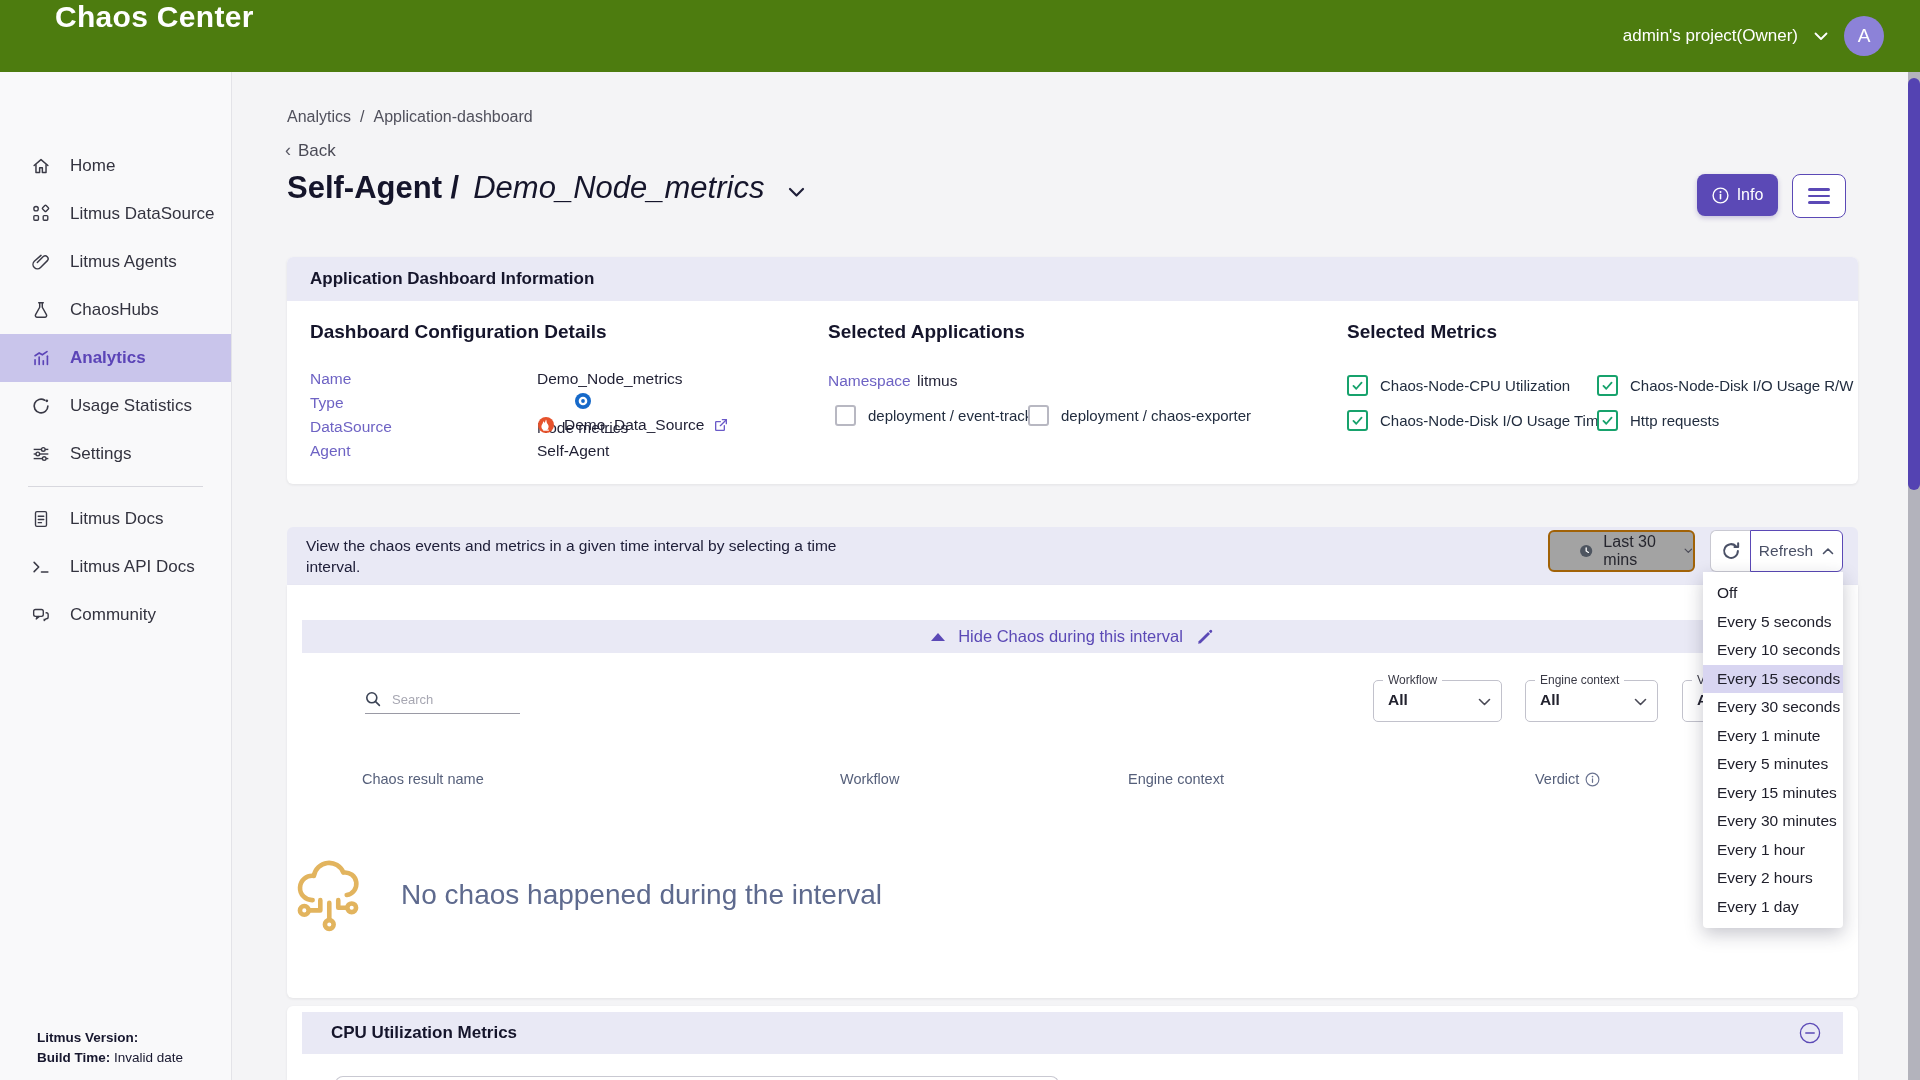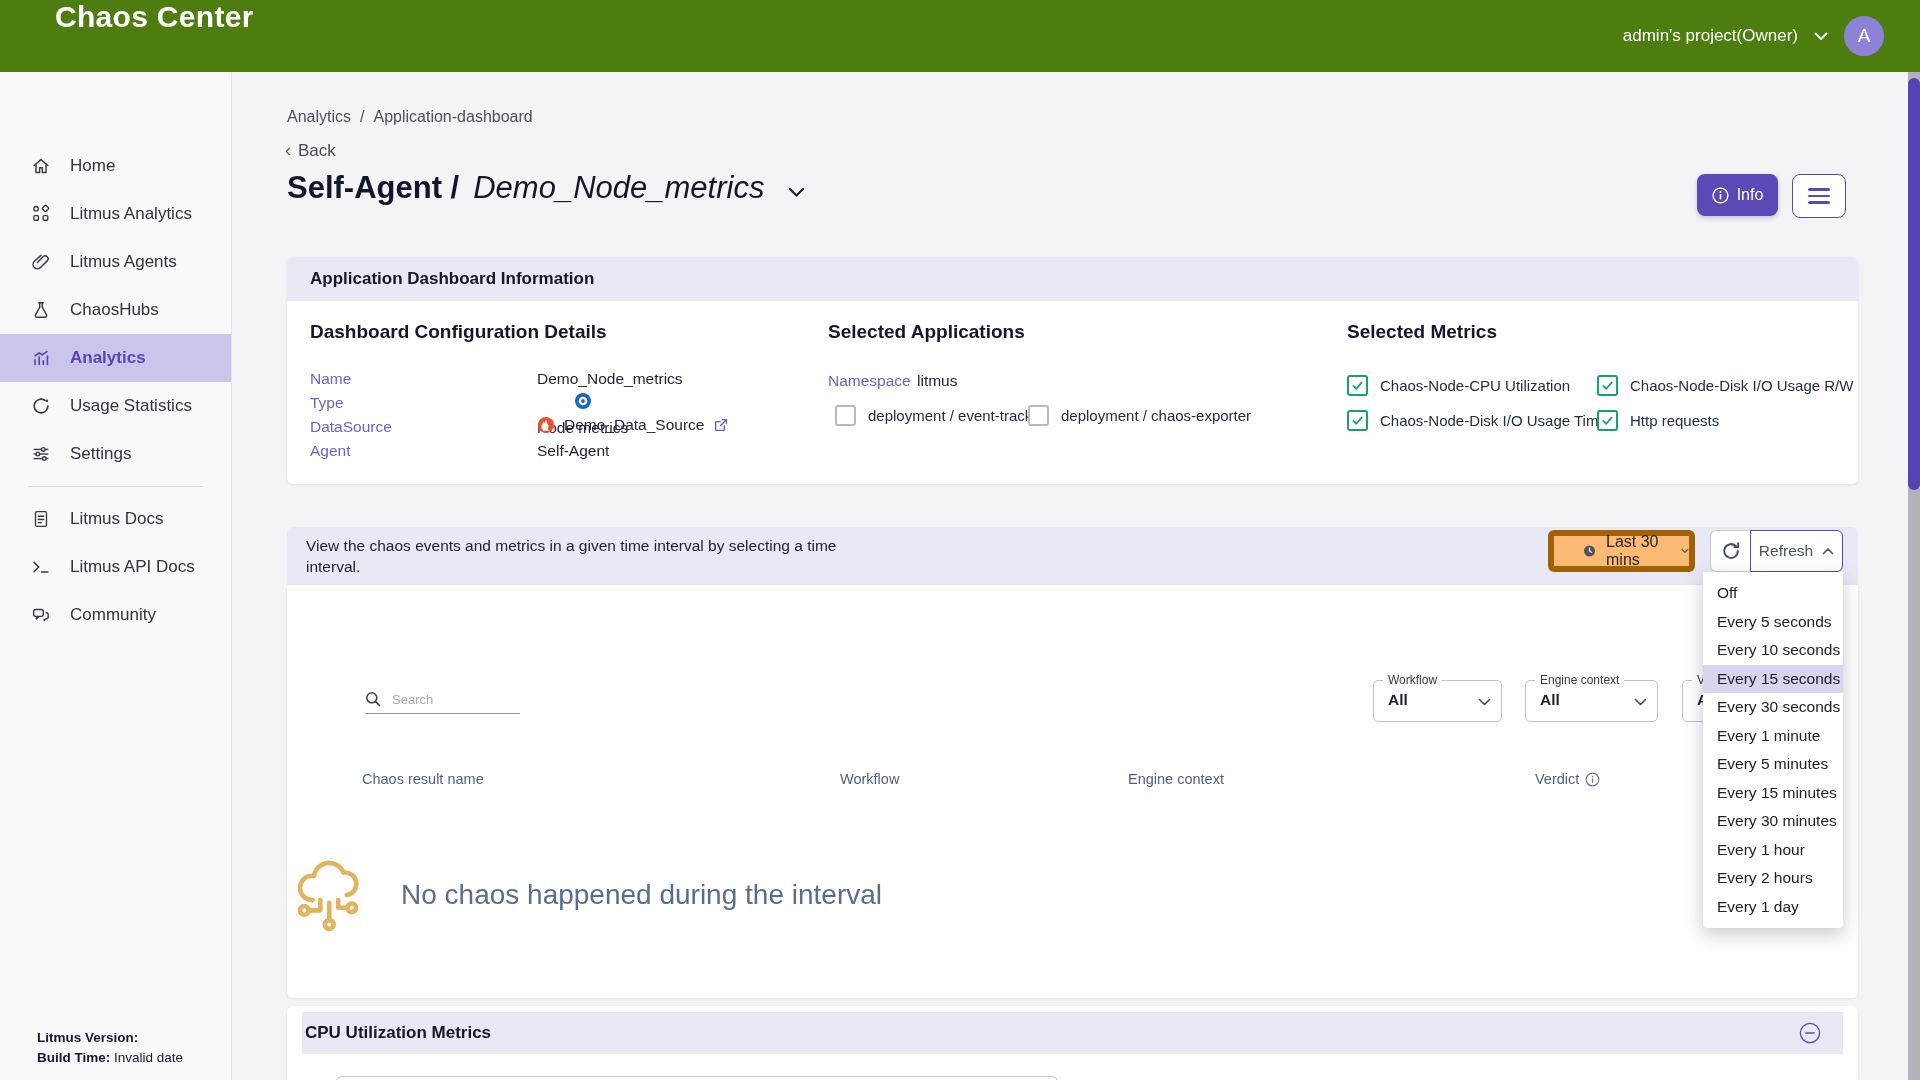--- a/index.html
+++ b/index.html
@@ -50,21 +50,21 @@
   .cfg-label{position:absolute;font-size:15.5px;color:#6E63C4;}
   .cfg-value{position:absolute;font-size:15.5px;color:#1F1F33;display:flex;align-items:center;gap:9px;}
   .ns-value{position:absolute;font-size:15.5px;color:#26263A;}
   .chk-row{position:absolute;display:flex;align-items:center;gap:12px;font-size:15px;color:#222D3F;}
   .chk{width:17px;height:17px;border:2px solid #B8B8C2;border-radius:3px;background:#fff;flex:0 0 17px;}
   .chk.checked{border-color:#17A26C;display:flex;align-items:center;justify-content:center;}
 
   
   .interval-band{position:absolute;left:287px;top:527px;width:1571px;height:58px;background:#E9E9F5;border-radius:6px 6px 0 0;}
   .interval-text{position:absolute;left:19px;top:9px;width:580px;font-size:15.5px;line-height:20.5px;color:#20203A;}
-  .time-select{position:absolute;left:1261px;top:3px;width:147px;height:42px;background:#fdba74;border:6px solid #a16207;
+  .time-select{position:absolute;left:1261px;top:3px;width:147px;height:42px;background:#a3a3a3;border:2px solid #a16207;
                border-radius:6px;display:flex;align-items:center;gap:10px;padding-left:29px;box-sizing:border-box;cursor:pointer;}
   .time-select .lbl{font-size:16px;color:#26262E;}
   .refresh-wrap{position:absolute;left:1423px;top:3px;height:42px;display:flex;}
   .refresh-icon-seg{width:40px;height:42px;background:#fff;border:1px solid #C9C9D2;border-right:none;border-radius:6px 0 0 6px;
                     display:flex;align-items:center;justify-content:center;cursor:pointer;box-sizing:border-box;}
   .refresh-label-seg{width:93px;height:42px;background:#fff;border:1.5px solid #5B49B6;border-radius:0 6px 6px 0;
                      display:flex;align-items:center;justify-content:center;gap:9px;font-size:15.5px;color:#4A5066;
                      cursor:pointer;box-sizing:border-box;}
 
   
@@ -88,21 +88,21 @@
   .fselect .flabel{position:absolute;top:-8px;left:9px;background:#fff;padding:0 5px;font-size:12px;color:#3A3A46;}
   .fselect .fvalue{position:absolute;left:14px;top:10px;font-size:15.5px;font-weight:bold;color:#22222E;}
   .fselect .fchev{position:absolute;right:10px;top:17px;}
   .th{position:absolute;font-size:14.5px;color:#555F7A;display:flex;align-items:center;gap:6px;}
   .empty-state{position:absolute;left:0;top:245px;width:100%;height:130px;display:flex;align-items:center;gap:32px;}
   .empty-msg{font-size:28px;color:#5E6A8E;}
 
   
   .cpu-card{left:287px;top:1006px;width:1571px;height:74px;border-radius:6px 6px 0 0;}
   .cpu-band{position:absolute;left:15px;top:6px;width:1541px;height:42px;background:#E9E9F5;
-            display:flex;align-items:center;padding-left:3px;box-sizing:border-box;}
+            display:flex;align-items:center;padding-left:29px;box-sizing:border-box;}
   .cpu-title{font-size:17px;font-weight:bold;color:#15152B;}
   .collapse-btn{position:absolute;right:22px;top:10px;cursor:pointer;}
   .partial-box{position:absolute;left:48px;top:70px;width:722px;height:24px;background:#fff;
                border:1px solid #C9C9D2;border-bottom:none;border-radius:8px 8px 0 0;}
 
   
   .scroll-track{position:absolute;right:0;top:72px;width:12px;bottom:0;background:#B3B3BC;z-index:25;}
   .scroll-thumb{position:absolute;right:0;top:6px;width:12px;height:412px;background:#5443B2;border-radius:6px;}
 </style>
 </head>
@@ -132,21 +132,21 @@
           </svg>
         <span>Home</span>
       </div>
       <div class="side-item">
         <svg class="ic" viewBox="0 0 24 24" fill="none" stroke="#3A3A46" stroke-width="1.5">
             <circle cx="6.6" cy="6.2" r="2.4"></circle>
             <rect x="14.2" y="3.2" width="5.4" height="5.4" rx="1" transform="rotate(45 16.9 5.9)"></rect>
             <rect x="4.2" y="13.8" width="5" height="5" rx="1"></rect>
             <rect x="14.4" y="13.8" width="5" height="5" rx="1"></rect>
           </svg>
-        <span>Litmus Analytics</span>
+        <span>Litmus DataSource</span>
       </div>
       <div class="side-item">
         <svg class="ic" viewBox="0 0 24 24" fill="none" stroke="#3A3A46" stroke-width="1.6" stroke-linecap="round" stroke-linejoin="round">
             <path d="M8 12.5 14.5 6a3.2 3.2 0 0 1 4.5 4.5L11.5 18a4.8 4.8 0 0 1-6.8-6.8L12 4.8"></path>
           </svg>
         <span>Litmus Agents</span>
       </div>
       <div class="side-item">
         <svg class="ic" viewBox="0 0 24 24" fill="none" stroke="#3A3A46" stroke-width="1.6" stroke-linecap="round" stroke-linejoin="round">
             <path d="M9.5 4h5"></path>
@@ -357,20 +357,28 @@
       <div class="refresh-label-seg">
         <span>Refresh</span>
         <svg width="12" height="8" viewBox="0 0 12 8">
           <path d="M1.5 6.5 6 2 10.5 6.5" stroke="#4A5066" stroke-width="1.6" fill="none" stroke-linecap="round" stroke-linejoin="round"></path>
         </svg>
       </div>
     </div>
   </div>
 
   <div class="card chaos-card">
+    <div class="hide-bar">
+      <span class="tri"></span>
+      <span class="lbl">Hide Chaos during this interval</span>
+      <svg width="18" height="18" viewBox="0 0 20 20">
+        <path d="M3 14.8 2.4 17.6l2.8-.6L15.6 6.6l-2.2-2.2z" fill="#5B49B6"></path>
+        <path d="M14.2 3.6l2.2 2.2 1.2-1.2a1.55 1.55 0 0 0-2.2-2.2z" fill="#5B49B6"></path>
+      </svg>
+    </div>
 
     <div class="search-box">
       <svg width="16" height="16" viewBox="0 0 16 16">
         <circle cx="6.8" cy="6.8" r="5" stroke="#3A4254" stroke-width="1.6" fill="none"></circle>
         <path d="M10.6 10.6 14.4 14.4" stroke="#3A4254" stroke-width="1.6" stroke-linecap="round"></path>
       </svg>
       <input type="text" placeholder="Search" style="">
     </div>
 
     <div class="fselect" style="left:1086px;top:95px;width:129px;">

